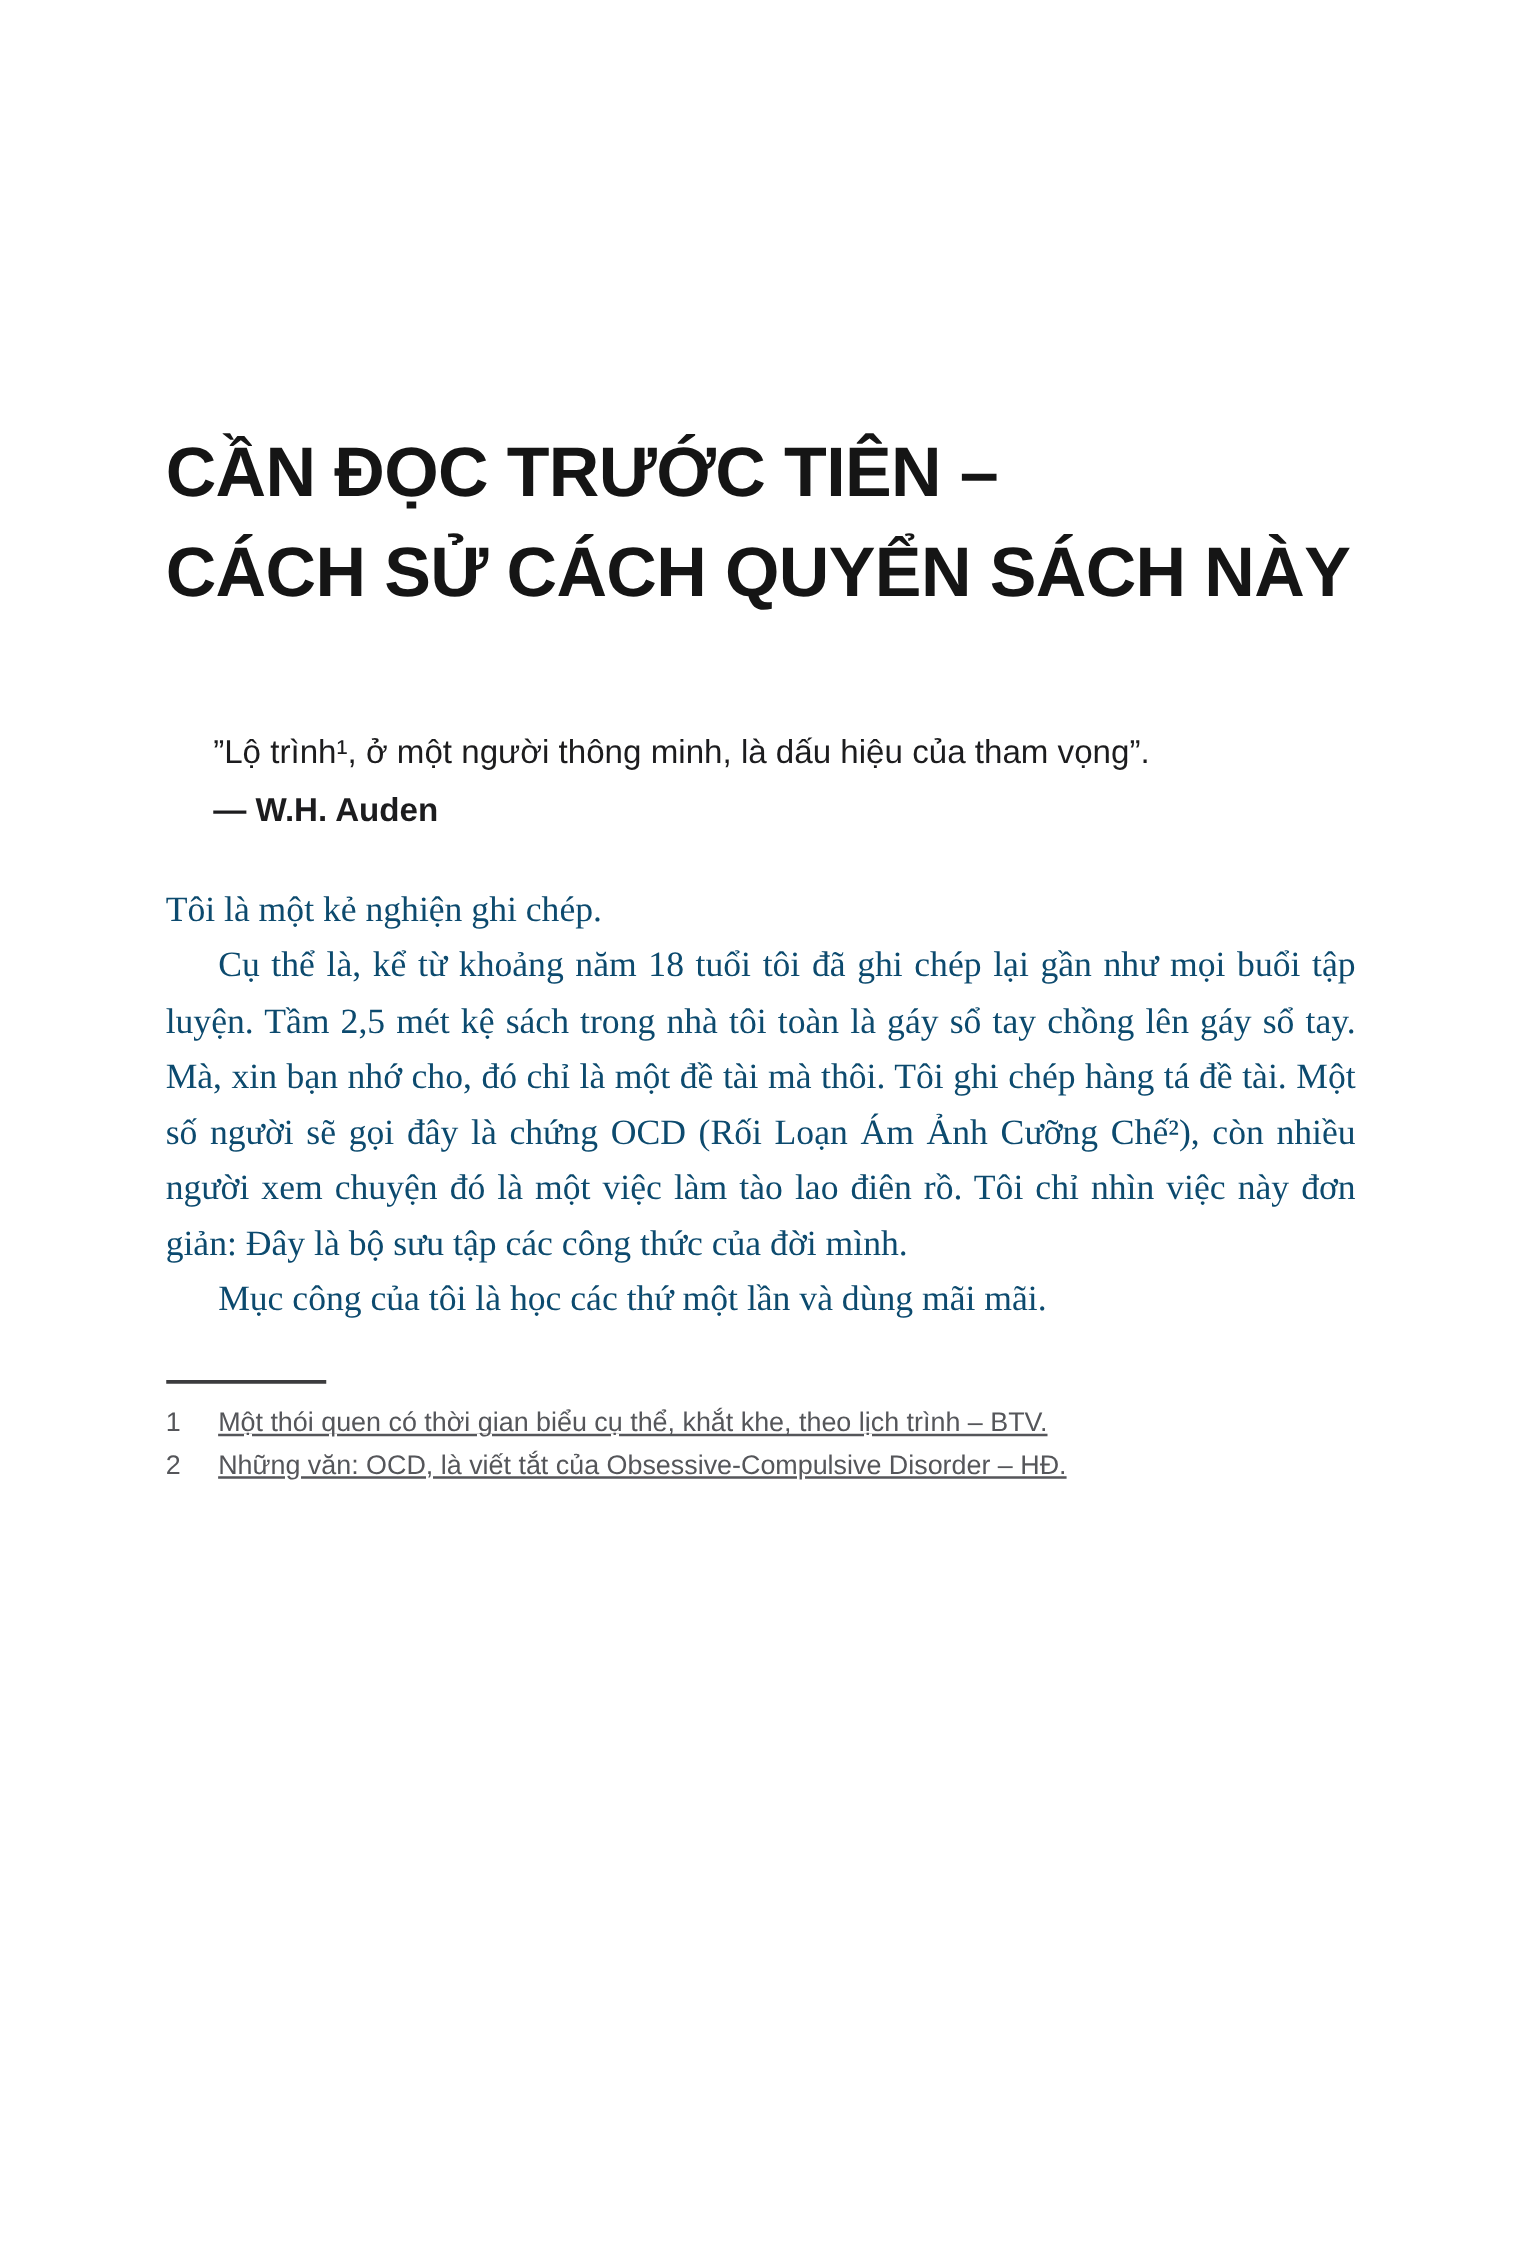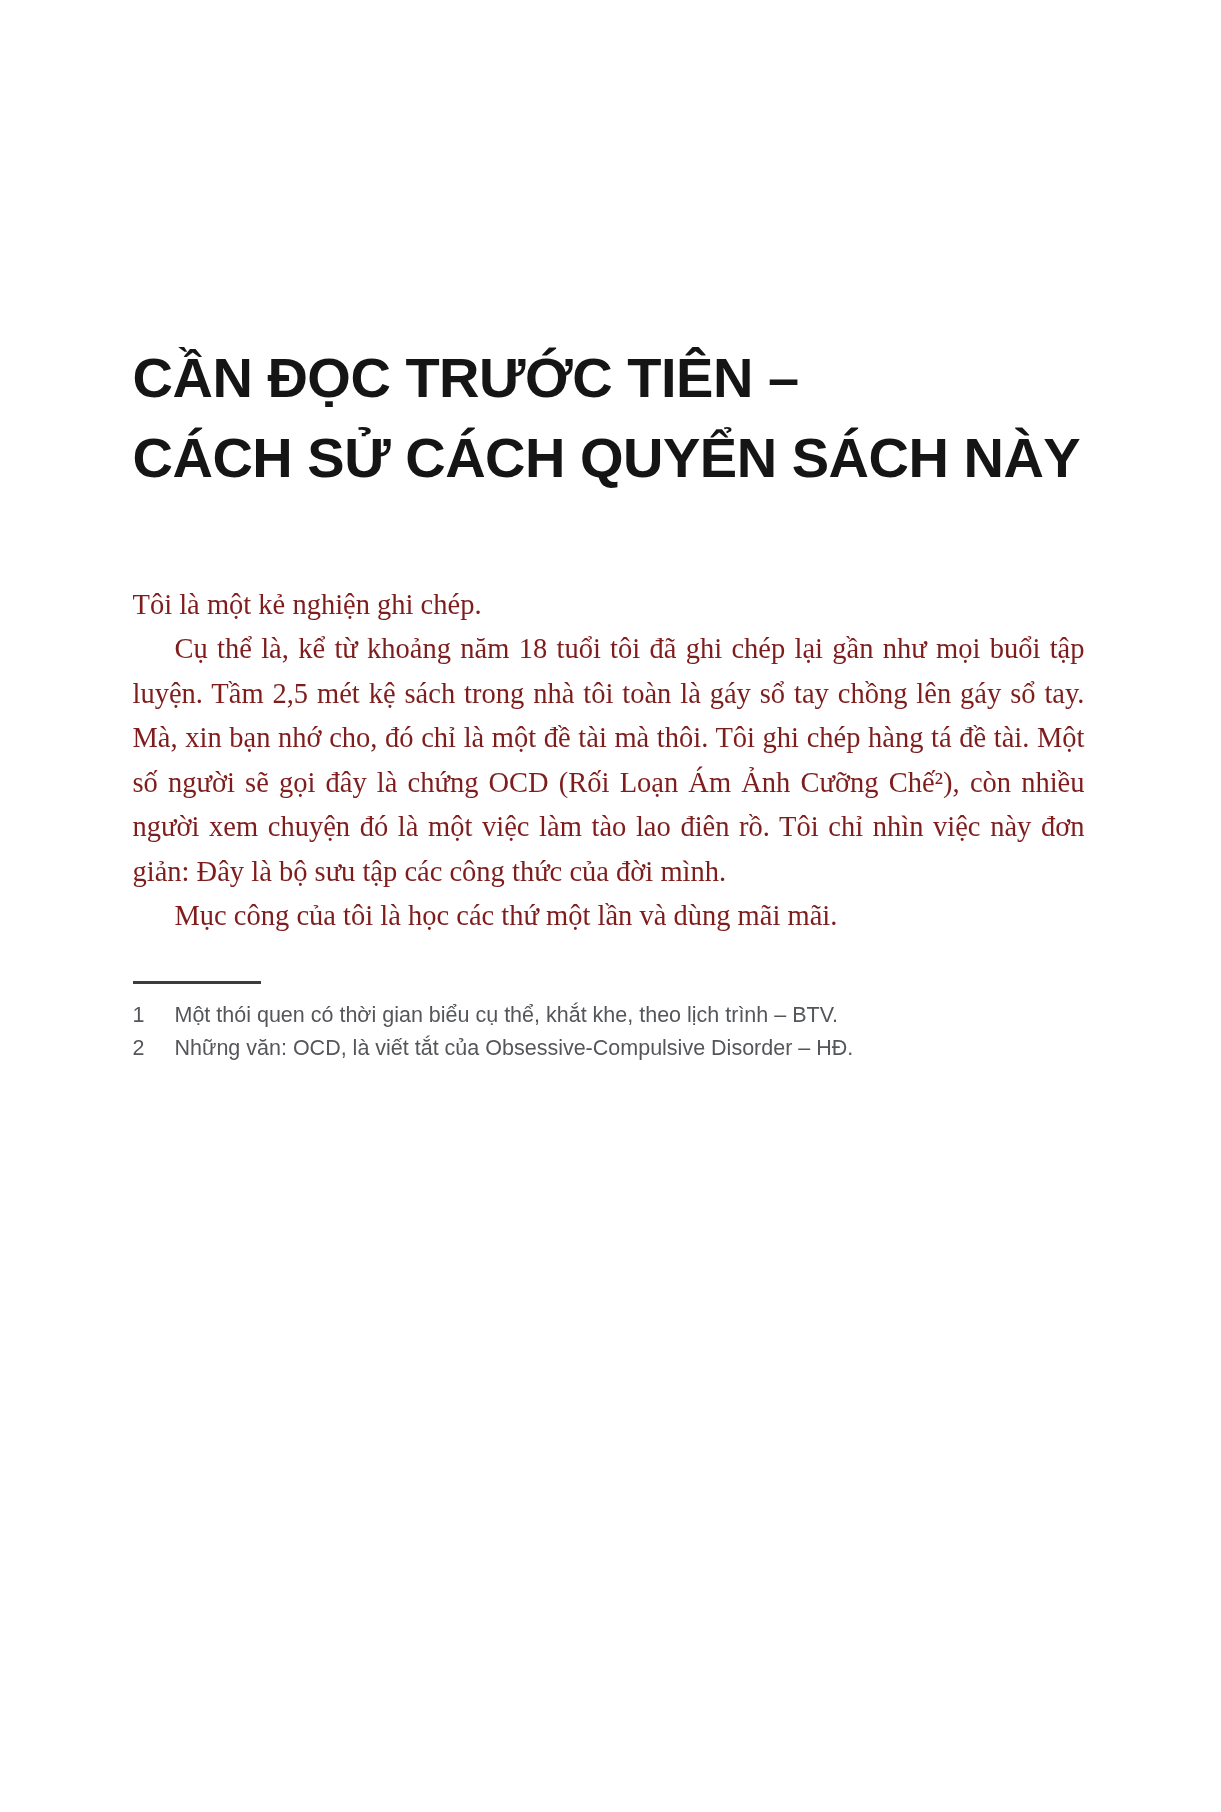--- a/index.html
+++ b/index.html
@@ -31,56 +31,60 @@
     font-family: "Liberation Sans", sans-serif;
     font-size: 26.5px;
     line-height: 1.43;
     color: #1c1c1e;
   }
   .epigraph { margin-bottom: 24px; }
   .epigraph:last-child { margin-bottom: 0; }
   .epigraph-quote { white-space: pre-line; }
   .epigraph-attr { font-weight: 700; margin-top: 9px; }
   .body-text {
-    margin-top: 58px;
+    margin-top: 39px;
     font-size: 28.5px;
     line-height: 1.56;
     text-align: justify;
-    color: #7f1d1d;
+    color: #0c4a6e;
   }
   .body-text p { margin: 0; }
   .body-text p.indent { text-indent: 42px; }
   .footnotes {
     margin-top: 42px;
     font-family: "Liberation Sans", sans-serif;
     font-size: 21.5px;
     line-height: 1.55;
     color: #55565a;
   }
   .fn-divider {
     width: 128px;
     height: 3px;
     background: #3c3c3e;
     margin-bottom: 15px;
   }
   .footnote { display: flex; align-items: flex-start; }
   .fn-num { flex: 0 0 42px; width: 42px; }
-  .fn-text { flex: 1 1 auto; }
+  .fn-text { flex: 1 1 auto; text-decoration: underline; }
 </style>
 </head>
 <body>
 
 <div class="page">
 
   <h1 class="title">
     <span>CẦN ĐỌC TRƯỚC TIÊN –</span><br>
     <span>CÁCH SỬ CÁCH QUYỂN SÁCH NÀY</span>
   </h1>
 
   <div class="epigraphs">
+    <div class="epigraph">
+      <div class="epigraph-quote">”Lộ trình¹, ở một người thông minh, là dấu hiệu của tham vọng”.</div>
+      <div class="epigraph-attr">— W.H. Auden</div>
+    </div>
   </div>
 
   <div class="body-text">
     <p>Tôi là một kẻ nghiện ghi chép.</p>
     <p class="indent">Cụ thể là, kể từ khoảng năm 18 tuổi tôi đã ghi chép lại gần như mọi buổi tập luyện. Tầm 2,5 mét kệ sách trong nhà tôi toàn là gáy sổ tay chồng lên gáy sổ tay. Mà, xin bạn nhớ cho, đó chỉ là một đề tài mà thôi. Tôi ghi chép hàng tá đề tài. Một số người sẽ gọi đây là chứng OCD (Rối Loạn Ám Ảnh Cưỡng Chế²), còn nhiều người xem chuyện đó là một việc làm tào lao điên rồ. Tôi chỉ nhìn việc này đơn giản: Đây là bộ sưu tập các công thức của đời mình.</p>
     <p class="indent">Mục công của tôi là học các thứ một lần và dùng mãi mãi.</p>
   </div>
 
   <div class="footnotes">
     <div class="fn-divider"></div>

